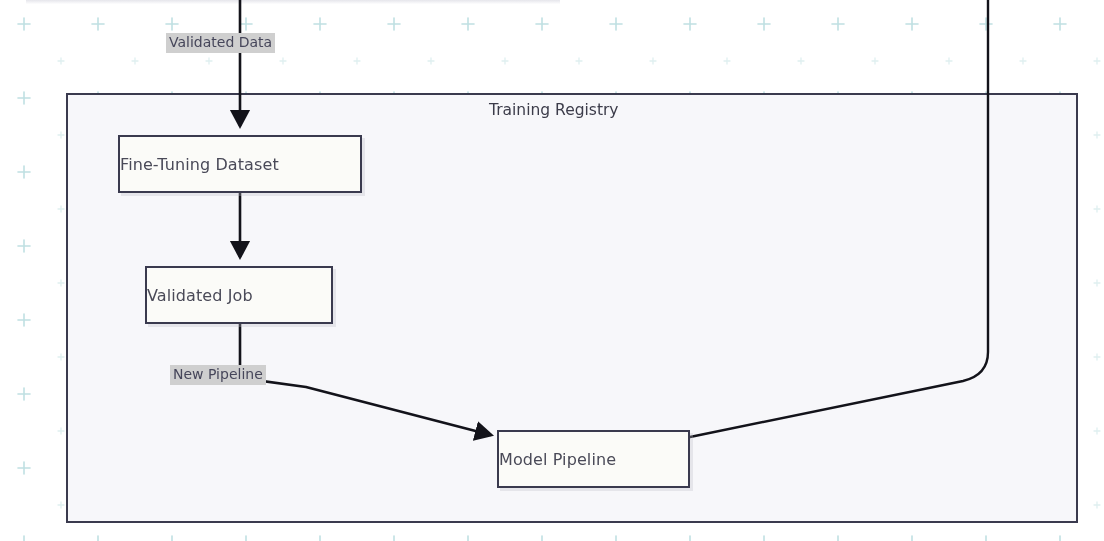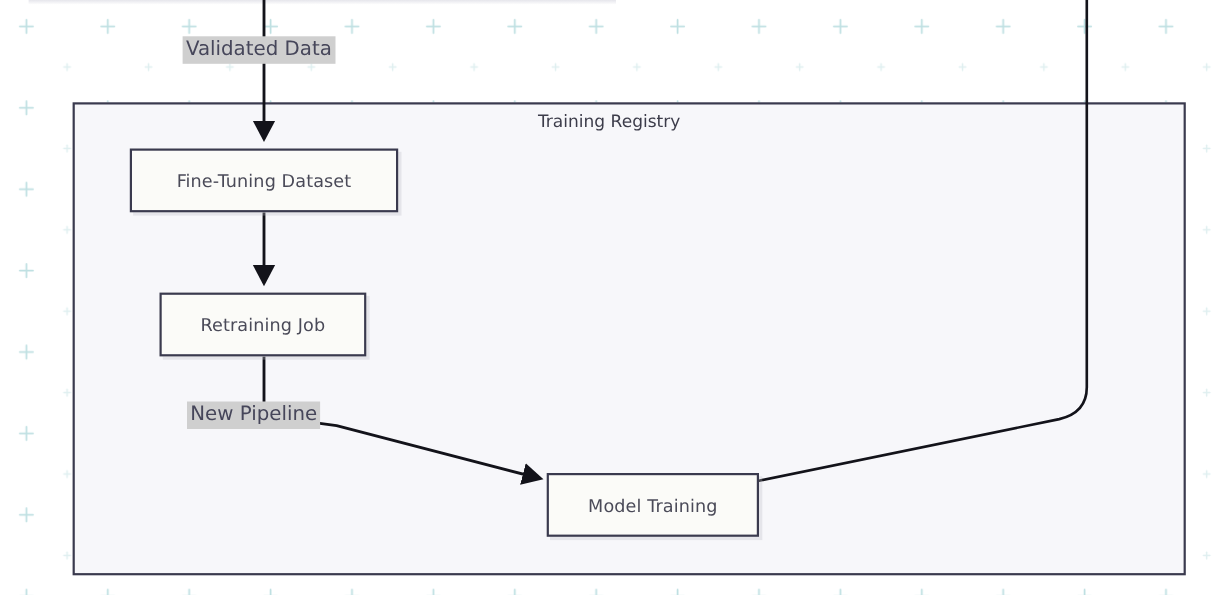--- a/index.html
+++ b/index.html
@@ -45,37 +45,36 @@
 
   
   .node {
     position: absolute;
     box-sizing: border-box;
     background: #fbfbf8;
     border: 2.2px solid #3a3a4e;
     z-index: 5;
     display: flex;
     align-items: center;
-    justify-content: center;
     box-shadow: 3px 3px 0 rgba(190,190,200,0.30);
   }
   .node span {
     font-size: 16px;
     color: #4a4a58;
     white-space: nowrap;
     letter-spacing: 0.1px;
   }
 
   
   .edge-label {
     position: absolute;
     z-index: 6;
     background: #cfcfcf;
     color: #46465a;
-    font-size: 18px;
+    font-size: 14px;
     white-space: nowrap;
     padding: 1px 3px;
     line-height: 1.25;
     text-align: right;
   }
 
   
   #edges {
     position: absolute;
     inset: 0;
@@ -139,24 +138,24 @@
     <g>
       <path d="M690,437 L963,381 Q988,375 988,352 L988,0" stroke="#13131a" stroke-width="2.4" fill="none" stroke-linecap="round"></path>
     </g>
   </svg>
 
   <div class="node" style="left:118px; top:135px; width:244px; height:58px;">
     <span>Fine-Tuning Dataset</span>
   </div>
 
   <div class="node" style="left:145px; top:266px; width:188px; height:58px;">
-    <span>Retraining Job</span>
+    <span>Validated Job</span>
   </div>
 
   <div class="node" style="left:497px; top:430px; width:193px; height:58px;">
-    <span>Model Training</span>
+    <span>Model Pipeline</span>
   </div>
 
   <div class="edge-label" style="left:166px; top:33px;">Validated Data</div>
 
   <div class="edge-label" style="left:170px; top:365px;">New Pipeline</div>
 
 </div>
 
 </body></html>

